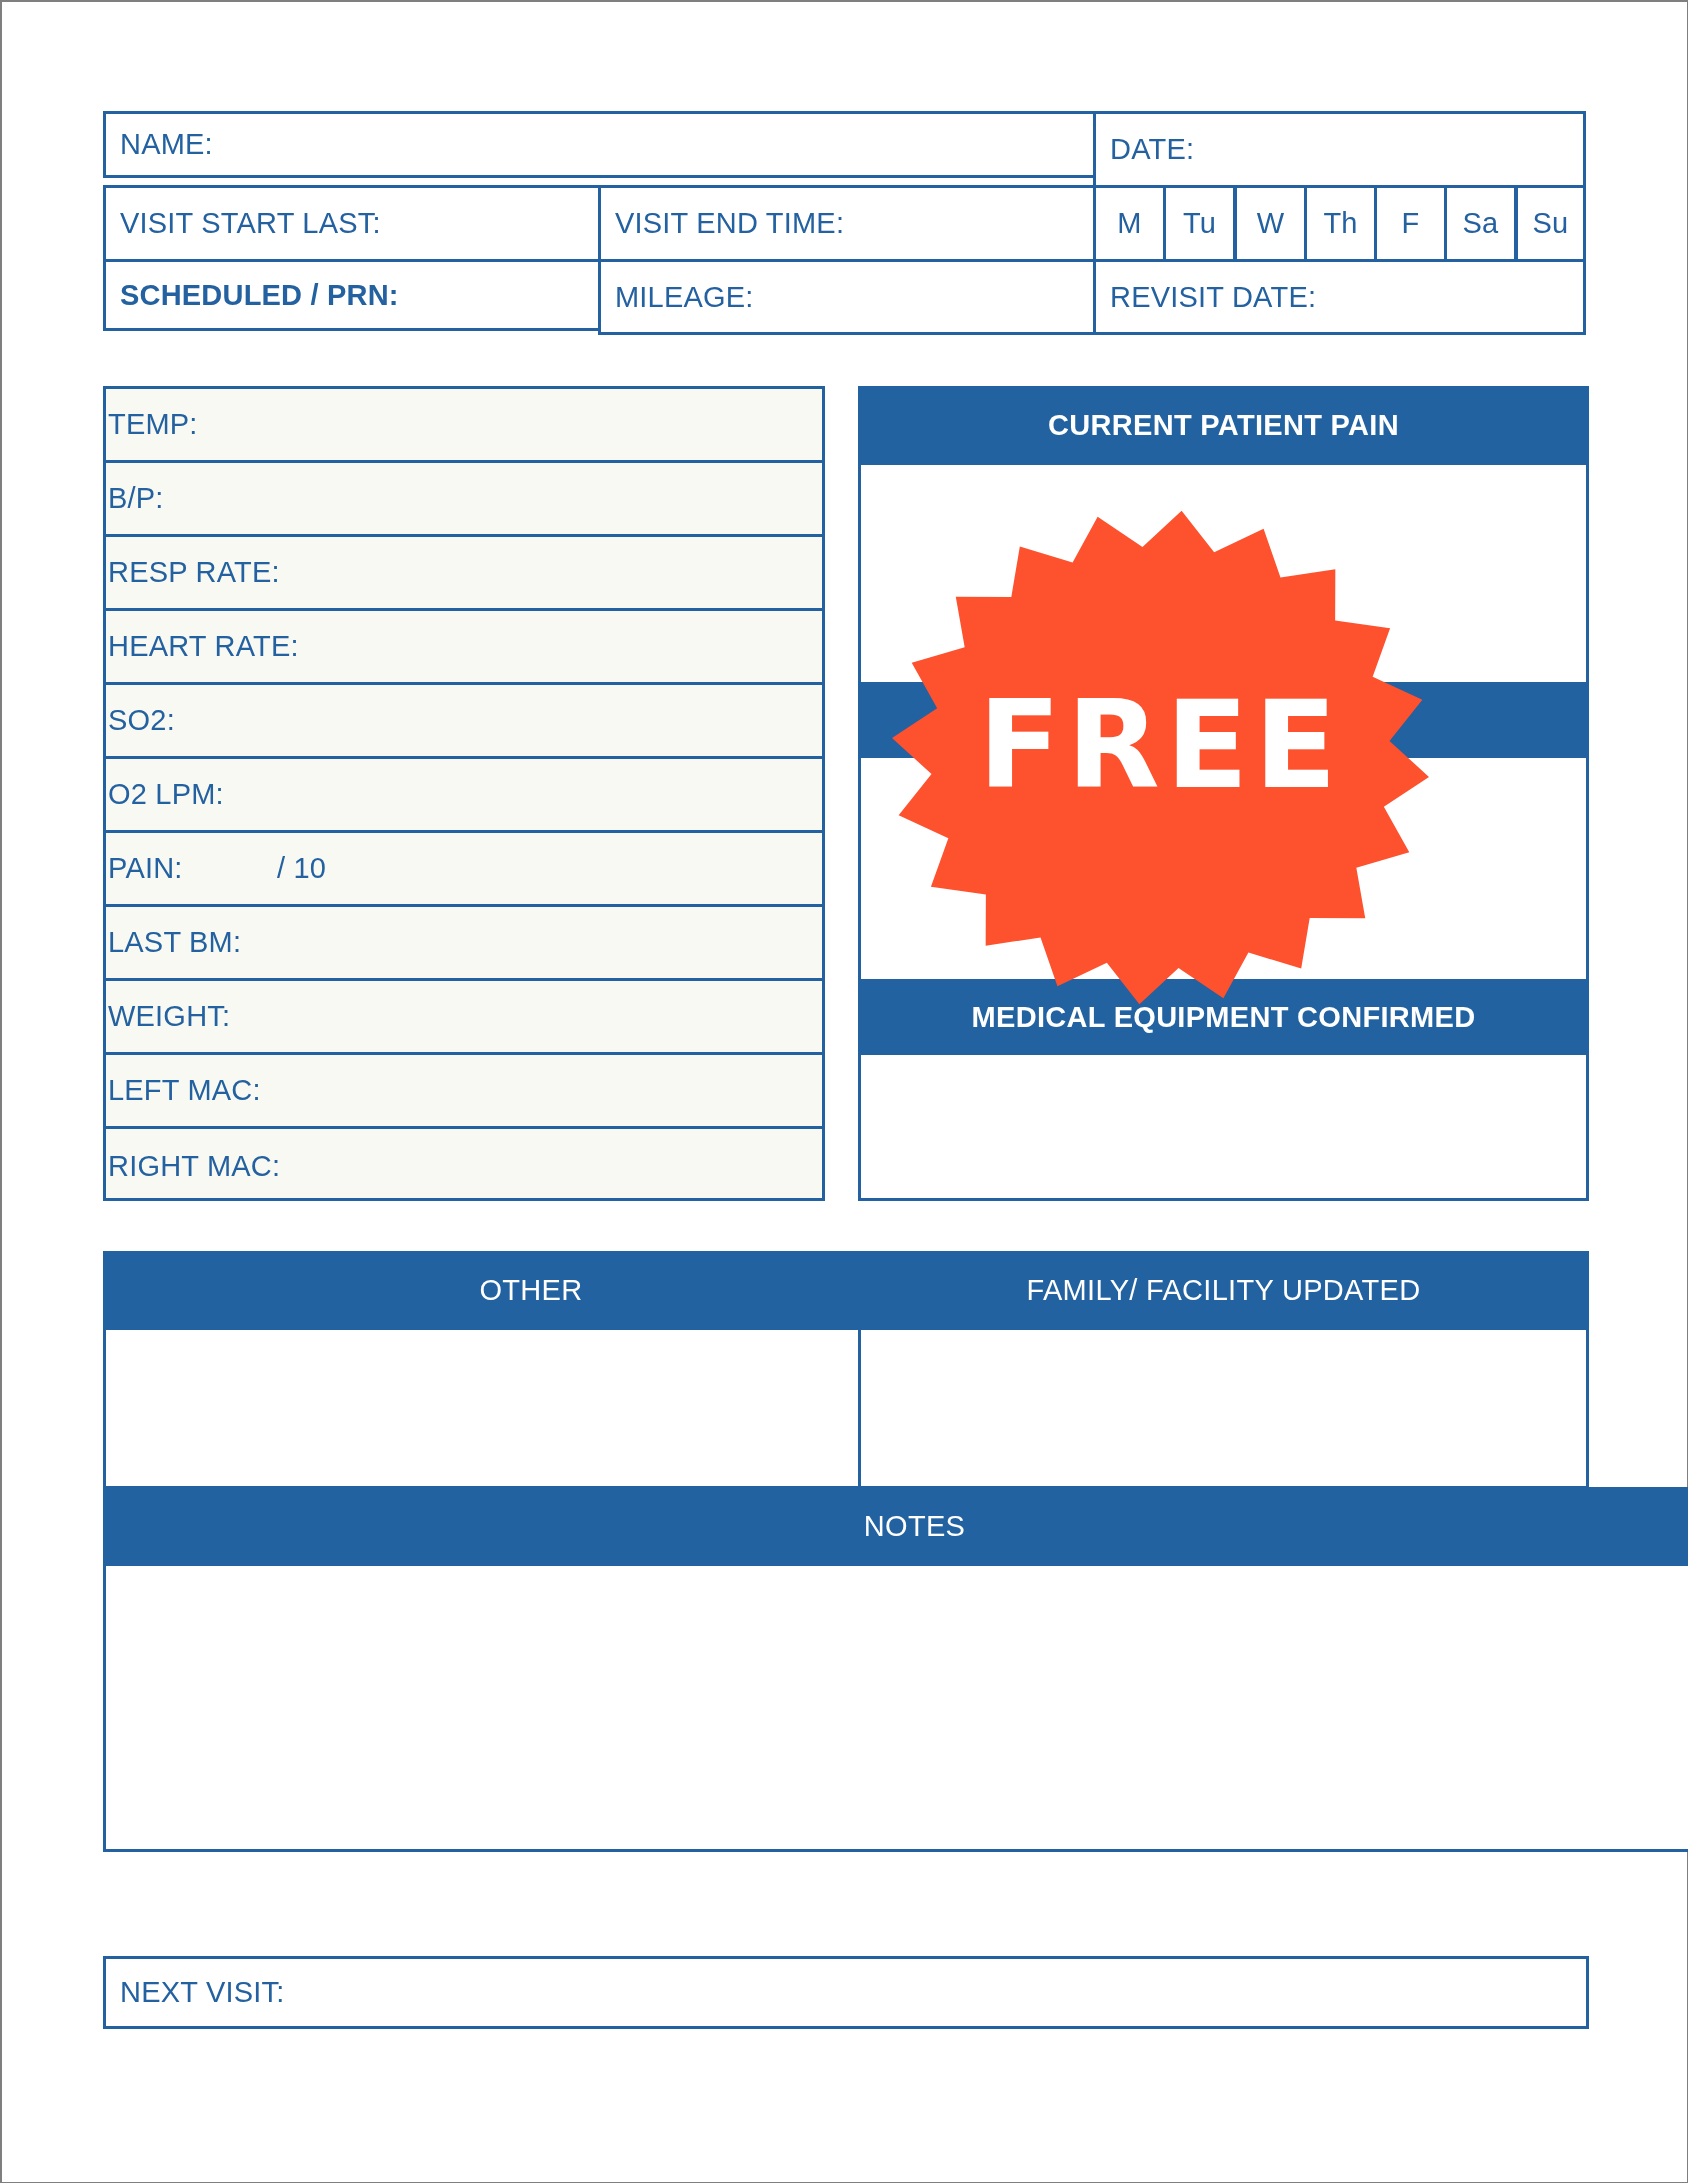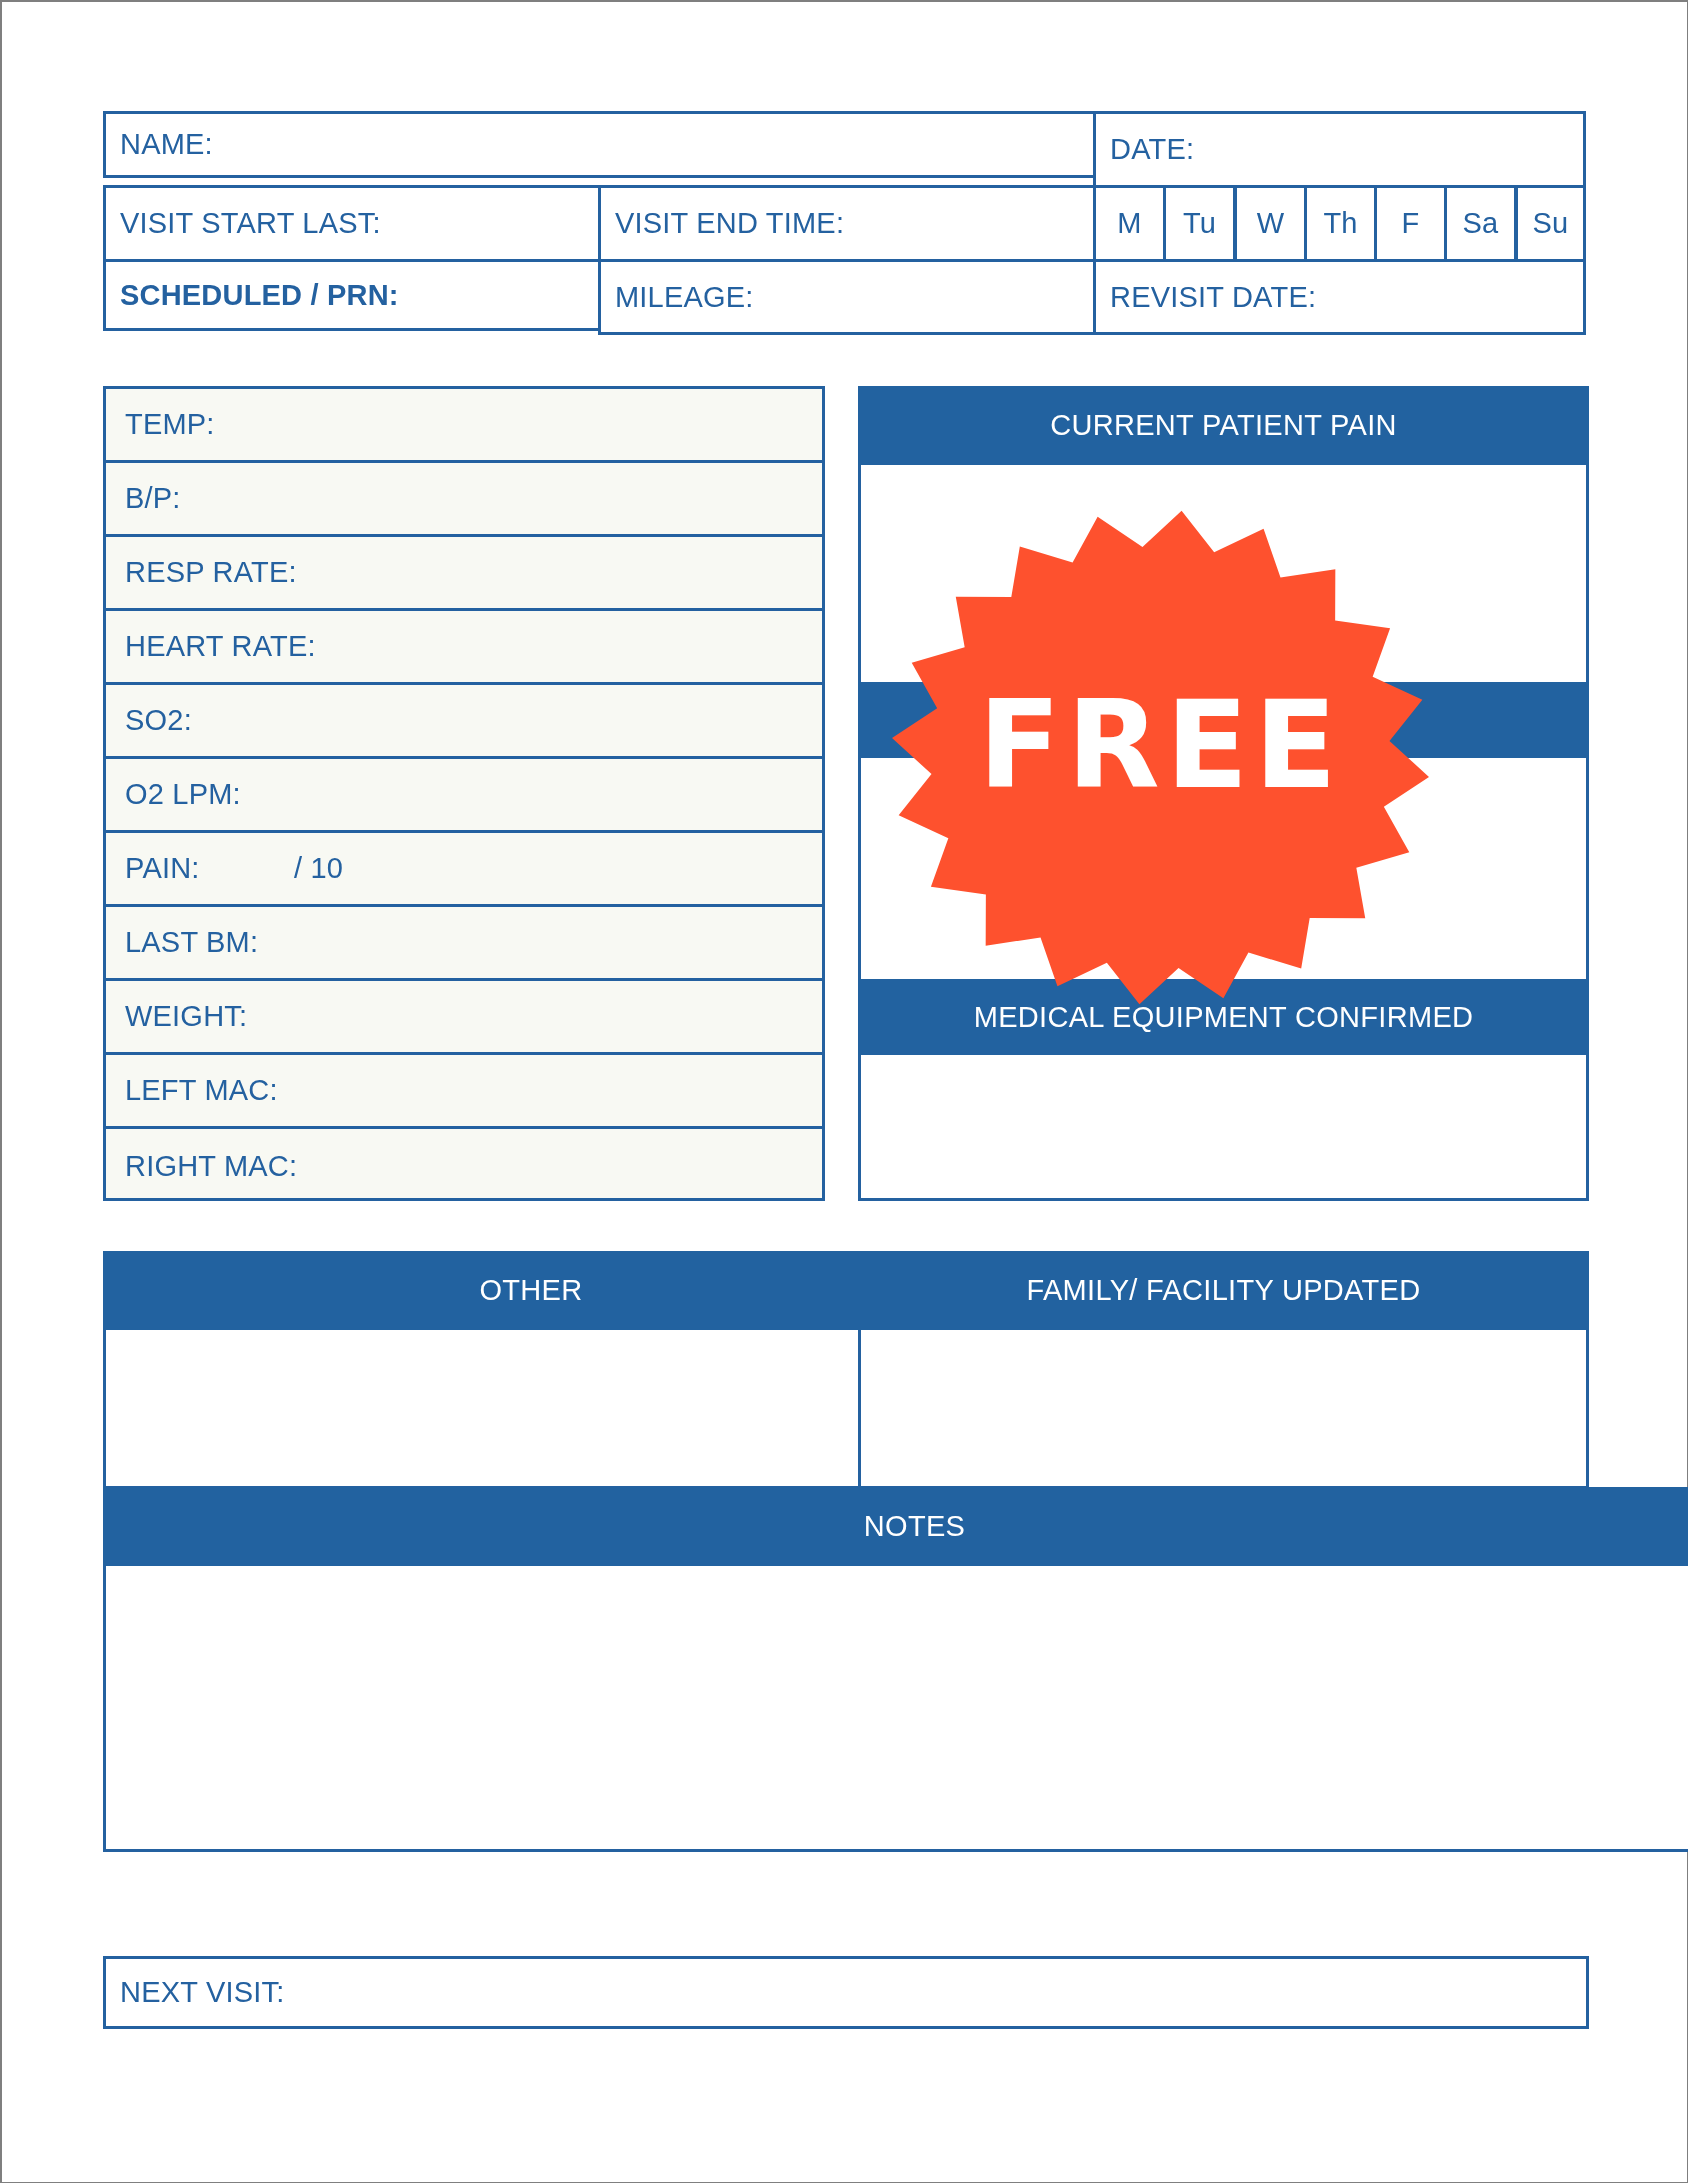--- a/index.html
+++ b/index.html
@@ -4,21 +4,21 @@
 <style>
   html,body{margin:0;padding:0;}
   body{width:1689px;height:2184px;background:#ffffff;position:relative;overflow:hidden;
        font-family:"Liberation Sans","DejaVu Sans",sans-serif;}
   .page-frame{position:absolute;left:0;top:0;width:1685px;height:2180px;border:2px solid #7f7f7f;}
   .abs{position:absolute;box-sizing:border-box;}
   .lbl{color:#2461a0;font-size:29px;letter-spacing:0.2px;white-space:nowrap;}
   .cell{position:absolute;box-sizing:border-box;border:3px solid #2461a0;display:flex;align-items:center;padding-left:14px;}
   .day{justify-content:center;padding-left:0;}
   .vit-box{position:absolute;left:103px;top:386px;width:722px;height:815px;border:3px solid #2461a0;background:#f8f9f3;box-sizing:border-box;}
-  .vit-row{height:74px;box-sizing:border-box;border-bottom:3px solid #2461a0;display:flex;align-items:center;padding-left:19px;}
+  .vit-row{height:74px;box-sizing:border-box;border-bottom:3px solid #2461a0;display:flex;align-items:center;padding-left:2px;}
   .vit-row:last-child{border-bottom:none;}
   .panel{position:absolute;box-sizing:border-box;border:3px solid #2461a0;background:#fff;}
   .hdr{position:absolute;left:-3px;right:-3px;background:#2262a0;color:#fff;font-size:29px;display:flex;align-items:center;justify-content:center;letter-spacing:0.3px;}
   .badge{position:absolute;left:891px;top:510px;width:540px;height:495px;}
 </style>
 </head>
 <body>
 
 <div class="page-frame"></div>
 
@@ -99,21 +99,21 @@
       <span class="lbl">WEIGHT:</span>
     </div>
   <div class="vit-row">
       <span class="lbl">LEFT MAC:</span>
     </div>
   <div class="vit-row">
       <span class="lbl">RIGHT MAC:</span>
     </div>
 </div>
 
-<div class="panel" style="left:858px;top:386px;width:731px;height:815px;">
+<div class="panel" style="left:858px;top:386px;width:731px;height:815px;font-weight:bold;">
   <div class="hdr" style="top:-3px;height:79px;">CURRENT PATIENT PAIN</div>
   <div class="abs" style="left:0;right:0;top:79px;height:214px;"></div>
   <div class="hdr" style="top:293px;height:76px;"></div>
   <div class="abs" style="left:0;right:0;top:369px;height:221px;"></div>
   <div class="hdr" style="top:590px;height:76px;">MEDICAL EQUIPMENT CONFIRMED</div>
   <div class="abs" style="left:0;right:0;top:666px;bottom:0;"></div>
 </div>
 
 <div class="panel" style="left:103px;top:1251px;width:856px;height:238px;">
   <div class="hdr" style="top:-3px;height:79px;">OTHER</div>

